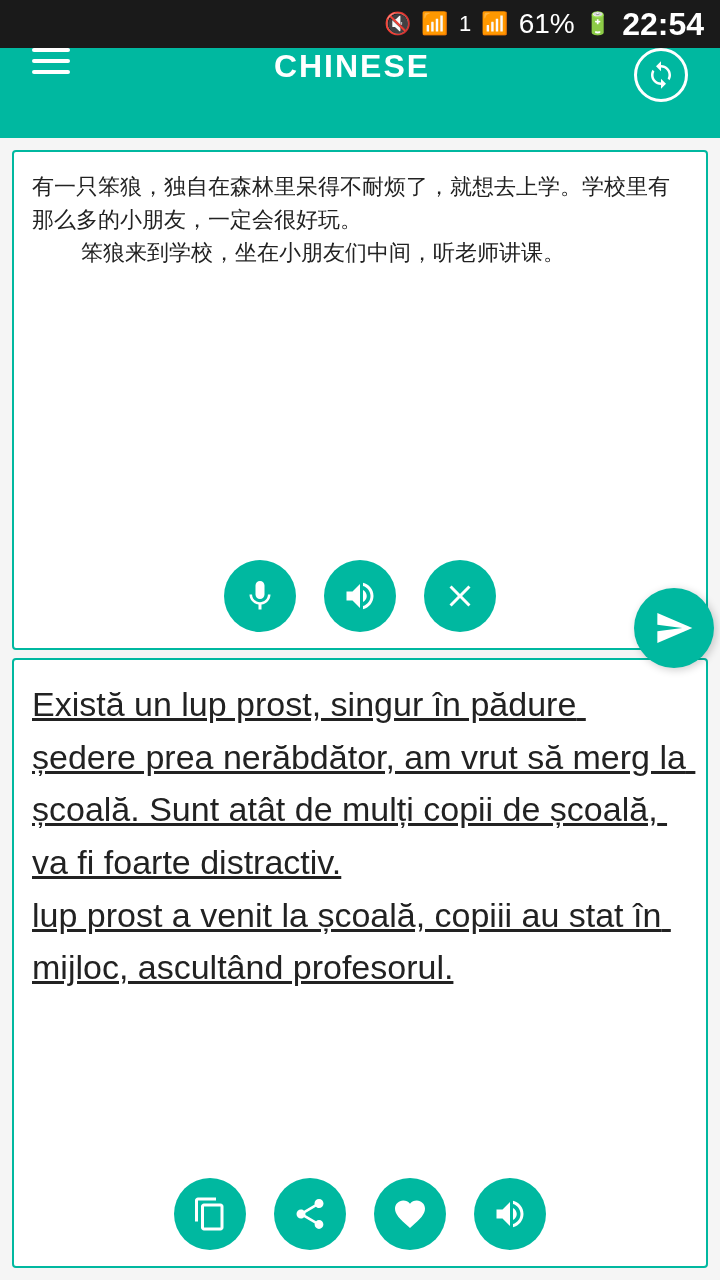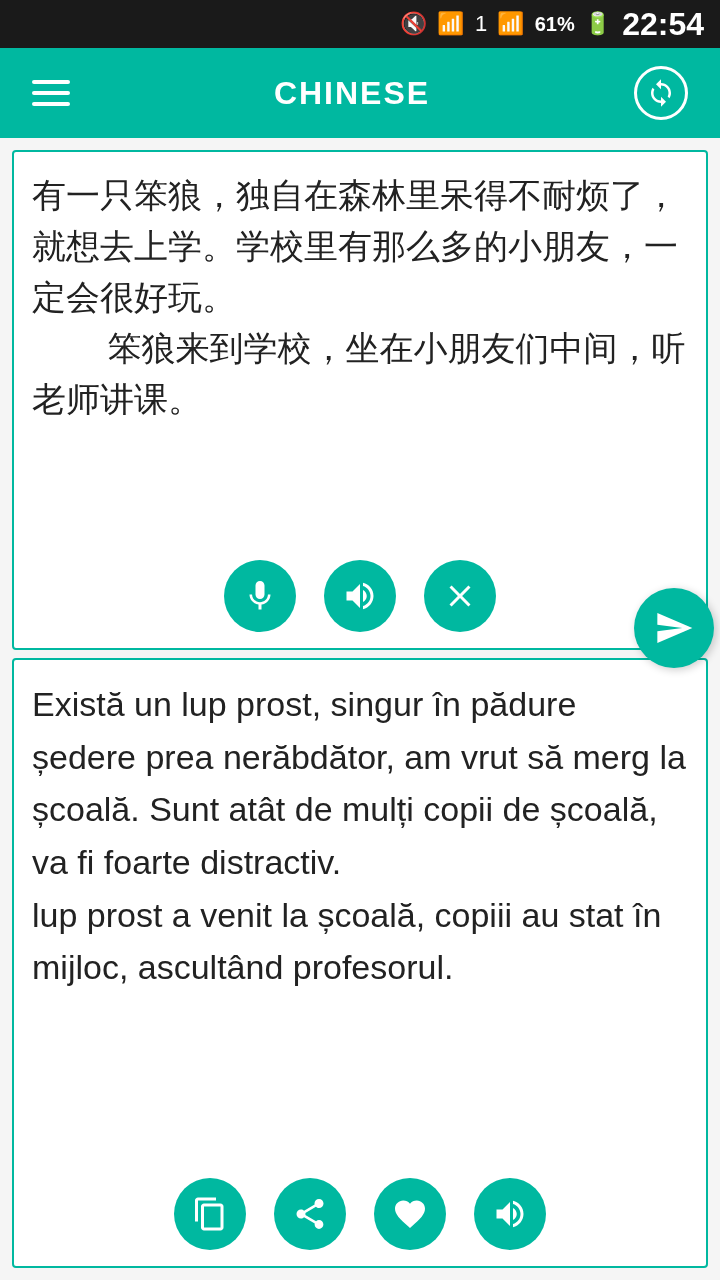--- a/index.html
+++ b/index.html
@@ -24,30 +24,29 @@
       justify-content: flex-end;
       padding: 0 16px;
       font-size: 22px;
       gap: 10px;
     }
     .status-bar .time {
       font-weight: bold;
       font-size: 32px;
     }
     .status-bar .battery {
-      font-size: 20px;
-      font-weight: bold;
+      font-size: 28px;
     }
 
     
     .top-bar {
       background: #00b8a0;
       height: 90px;
       display: flex;
-      align-items: center;
+      align-items: flex-start;
       justify-content: space-between;
       padding: 0 32px;
     }
     .top-bar .menu-icon {
       display: flex;
       flex-direction: column;
       gap: 7px;
       cursor: pointer;
     }
     .top-bar .menu-icon span {
@@ -91,21 +90,21 @@
     .source-panel {
       background: white;
       border: 2px solid #00b8a0;
       margin: 12px 12px 0 12px;
       border-radius: 4px;
       padding: 18px 18px 80px 18px;
       min-height: 500px;
       position: relative;
     }
     .source-text {
-      font-size: 34px;
+      font-size: 22px;
       line-height: 1.5;
       color: #222;
     }
 
     
     .source-actions {
       position: absolute;
       bottom: 16px;
       left: 0;
       right: 0;
@@ -231,21 +230,21 @@
 
       <button class="send-btn" title="Translate">
         <svg viewBox="0 0 24 24" width="40" height="40" xmlns="http://www.w3.org/2000/svg">
           <path d="M2.01 21L23 12 2.01 3 2 10l15 2-15 2z"></path>
         </svg>
       </button>
     </div>
   </div>
 
   <div class="translation-panel">
-    <div class="translation-text" style="white-space: pre-wrap;">Există un lup prost, singur în pădure ședere prea nerăbdător, am vrut să merg la școală. Sunt atât de mulți copii de școală, va fi foarte distractiv.
+    <div class="translation-text" style="white-space: pre-wrap; text-decoration: underline;">Există un lup prost, singur în pădure ședere prea nerăbdător, am vrut să merg la școală. Sunt atât de mulți copii de școală, va fi foarte distractiv.
 lup prost a venit la școală, copiii au stat în mijloc, ascultând profesorul.</div>
 
     <div class="translation-actions">
       <button class="circle-btn" title="Copy">
         <svg viewBox="0 0 24 24" width="36" height="36" xmlns="http://www.w3.org/2000/svg">
           <path d="M16 1H4c-1.1 0-2 .9-2 2v14h2V3h12V1zm3 4H8c-1.1 0-2 .9-2 2v14c0 1.1.9 2 2 2h11c1.1 0 2-.9 2-2V7c0-1.1-.9-2-2-2zm0 16H8V7h11v14z"></path>
         </svg>
       </button>
       <button class="circle-btn" title="Share">
         <svg viewBox="0 0 24 24" width="36" height="36" xmlns="http://www.w3.org/2000/svg">

